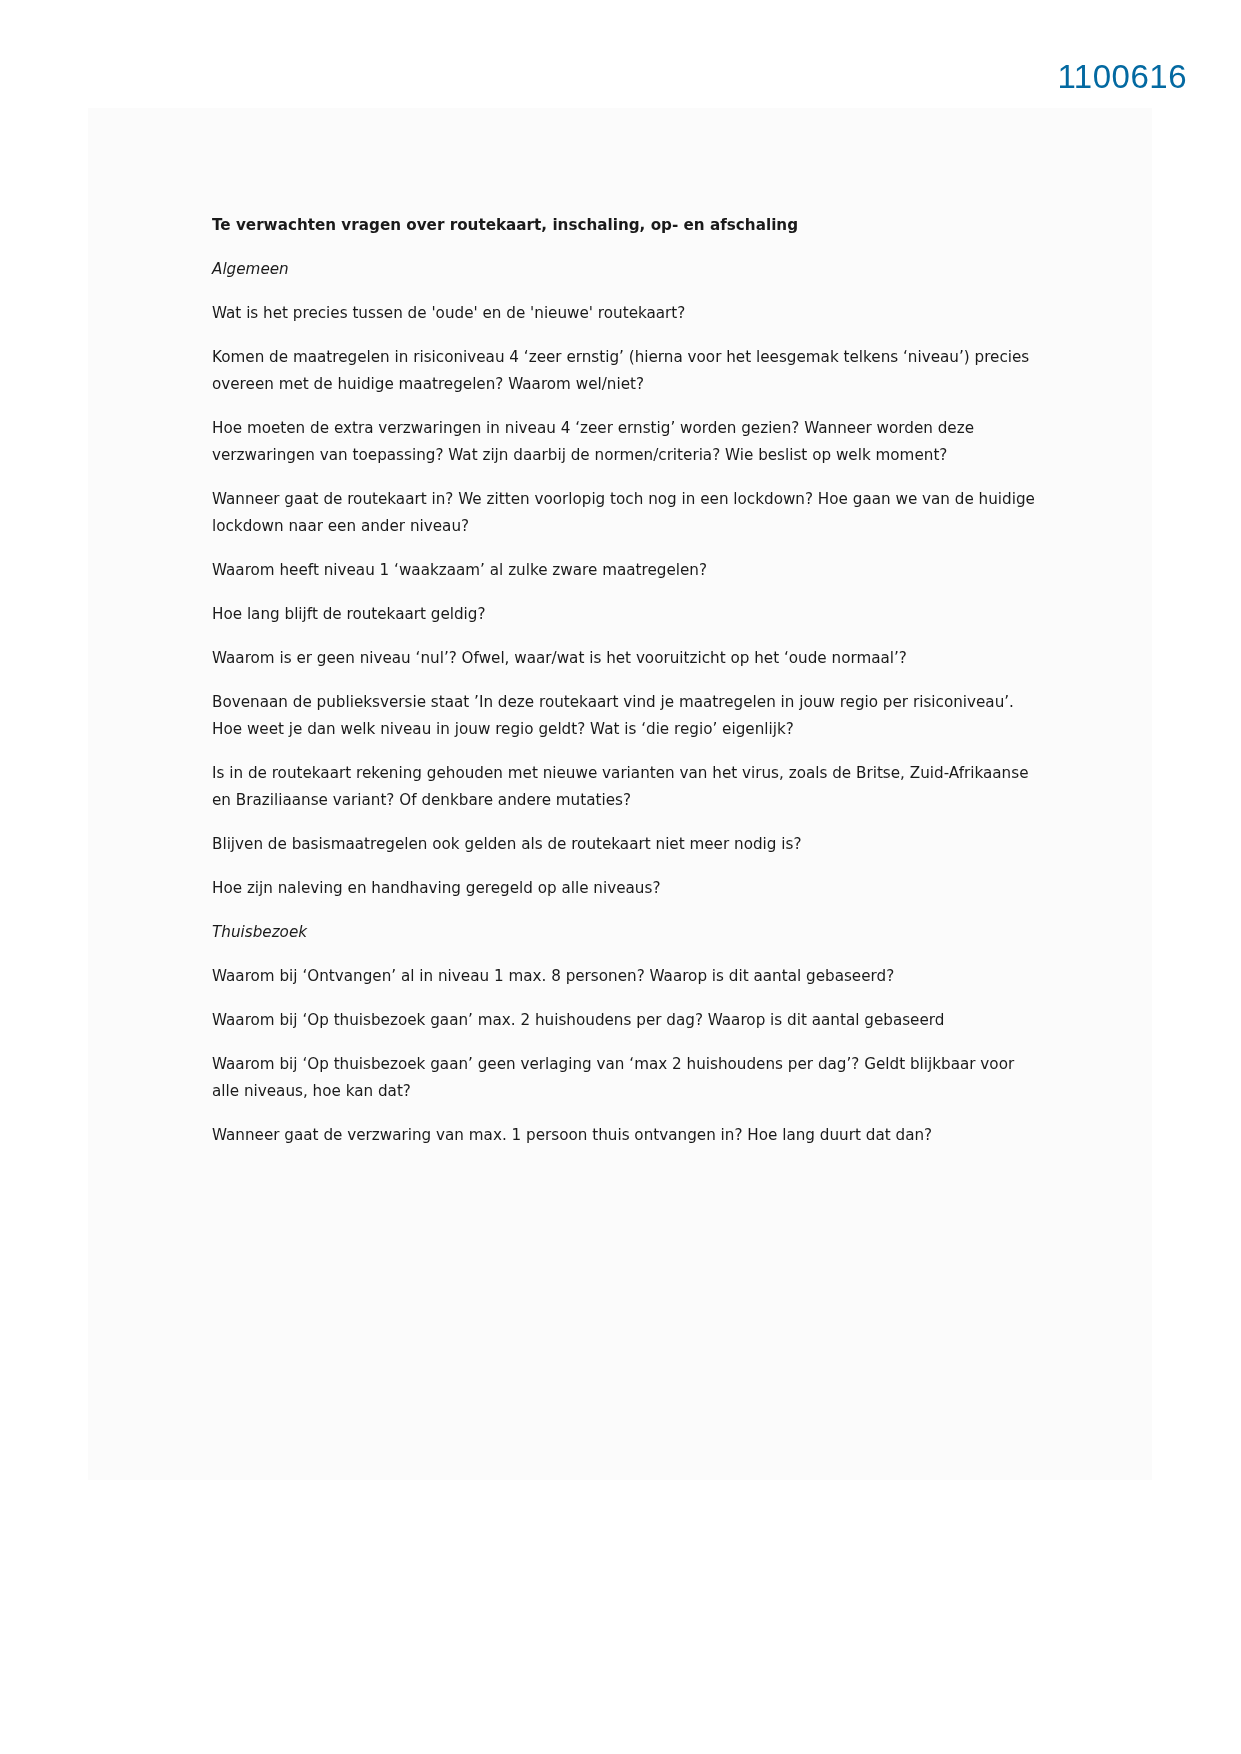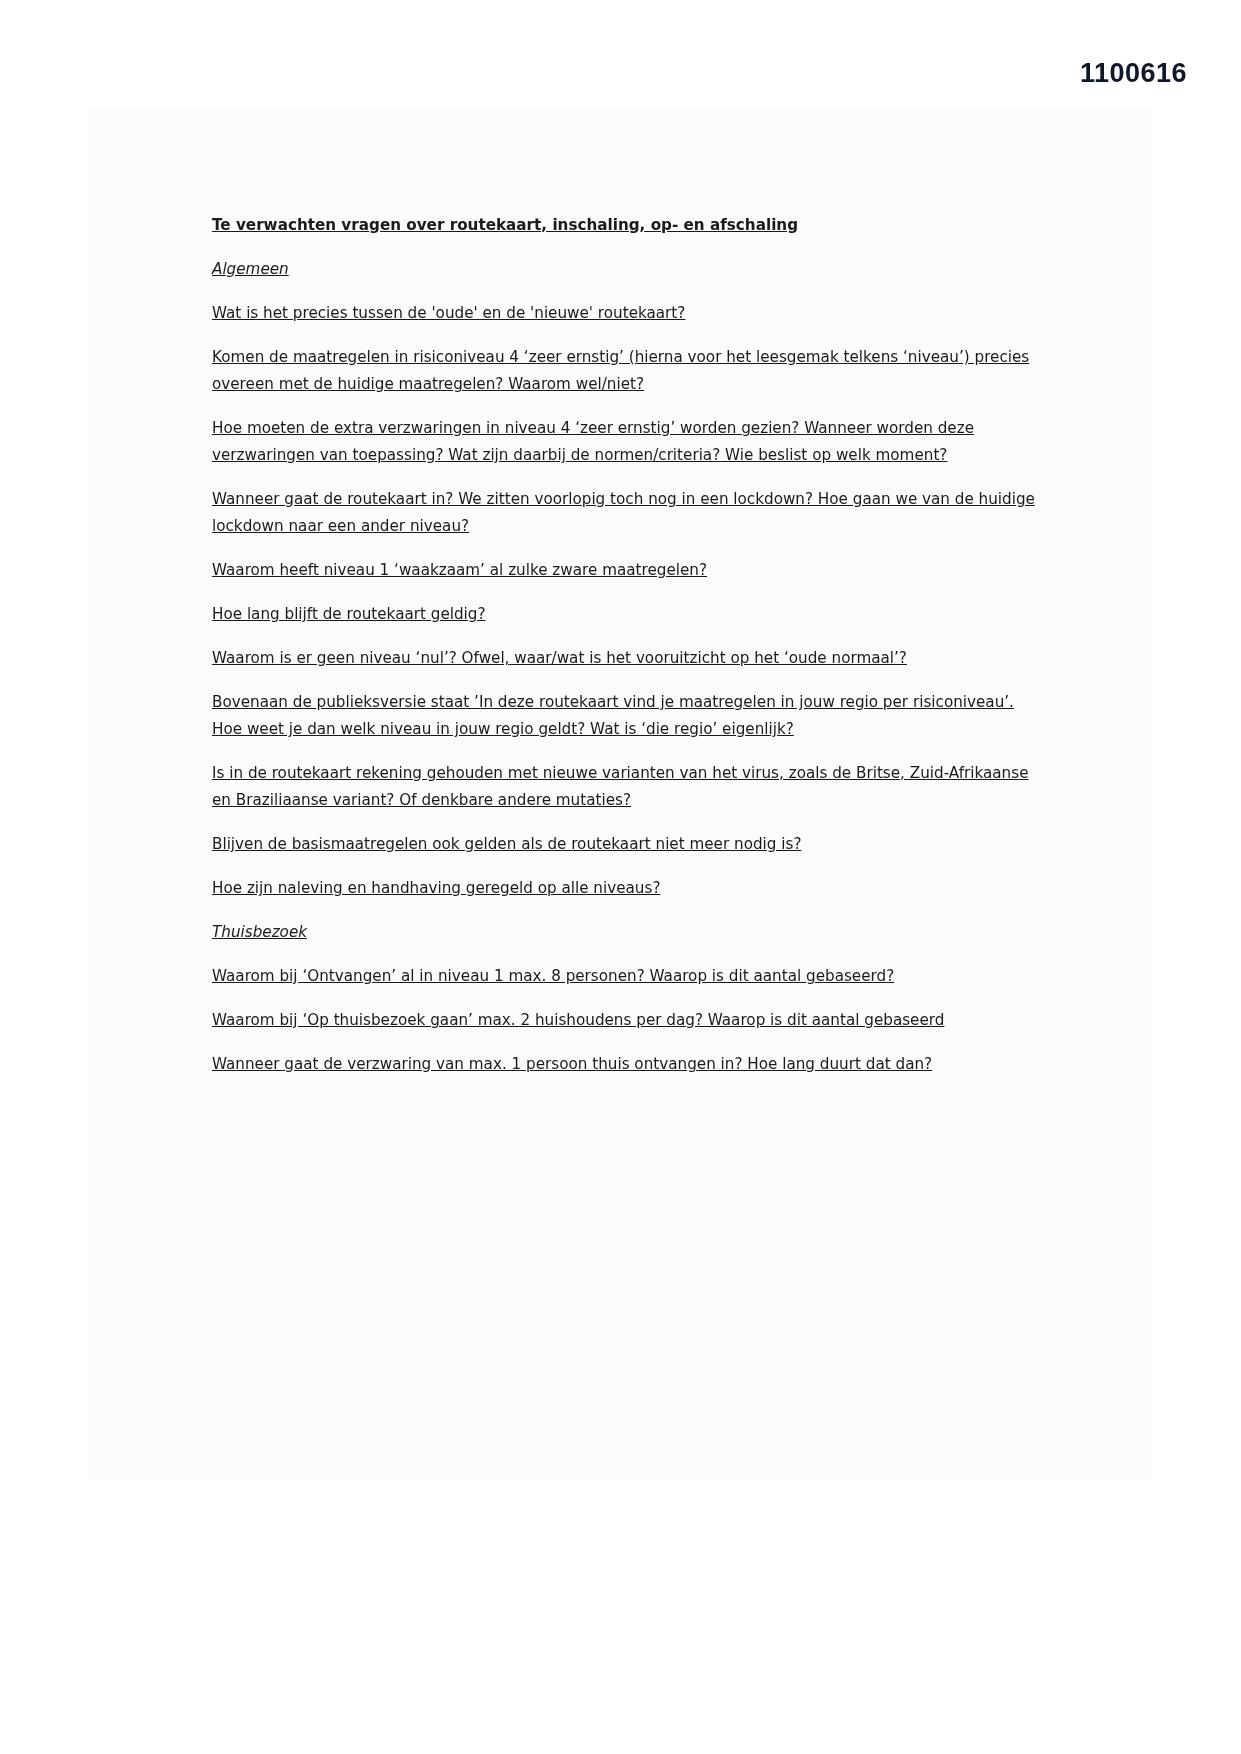--- a/index.html
+++ b/index.html
@@ -13,24 +13,23 @@
       position: relative;
       overflow: hidden;
       font-family: "Liberation Sans", "DejaVu Sans", sans-serif;
       color: #1a1a1a;
     }
     .doc-number {
       position: absolute;
       top: 58px;
       right: 54px;
       font-family: "Liberation Sans", sans-serif;
-      font-size: 27px;
-      color: #0f172a;
+      font-size: 33px;
+      color: #0369a1;
       letter-spacing: 0.5px;
-      font-weight: bold;
     }
     .scan-area {
       position: absolute;
       left: 88px;
       top: 108px;
       width: 1064px;
       height: 1372px;
       background: #fbfbfb;
     }
     .content {
@@ -38,21 +37,20 @@
       left: 212px;
       top: 212px;
       width: 830px;
       font-family: "DejaVu Sans", "Liberation Sans", sans-serif;
       font-size: 15.2px;
       line-height: 27px;
       color: #1a1a1a;
     }
     .content p {
       margin: 0 0 17px 0;
-      text-decoration: underline;
     }
     .title {
       font-weight: bold;
     }
     .section-heading {
       text-decoration: underline;
     }
     .subsection-heading {
       font-style: italic;
     }
@@ -76,14 +74,15 @@
   <p>Hoe lang blijft de routekaart geldig?</p>
   <p>Waarom is er geen niveau ‘nul’? Ofwel, waar/wat is het vooruitzicht op het ‘oude normaal’?</p>
   <p>Bovenaan de publieksversie staat ’In deze routekaart vind je maatregelen in jouw regio per risiconiveau’. Hoe weet je dan welk niveau in jouw regio geldt? Wat is ‘die regio’ eigenlijk?</p>
   <p>Is in de routekaart rekening gehouden met nieuwe varianten van het virus, zoals de Britse, Zuid-Afrikaanse en Braziliaanse variant? Of denkbare andere mutaties?</p>
   <p>Blijven de basismaatregelen ook gelden als de routekaart niet meer nodig is?</p>
   <p>Hoe zijn naleving en handhaving geregeld op alle niveaus?</p>
 
   <p class="subsection-heading">Thuisbezoek</p>
   <p>Waarom bij ‘Ontvangen’ al in niveau 1 max. 8 personen? Waarop is dit aantal gebaseerd?</p>
   <p>Waarom bij ‘Op thuisbezoek gaan’ max. 2 huishoudens per dag? Waarop is dit aantal gebaseerd</p>
+  <p>Waarom bij ‘Op thuisbezoek gaan’ geen verlaging van ‘max 2 huishoudens per dag’? Geldt blijkbaar voor alle niveaus, hoe kan dat?</p>
   <p>Wanneer gaat de verzwaring van max. 1 persoon thuis ontvangen in? Hoe lang duurt dat dan?</p>
 </div>
 
 </body></html>

